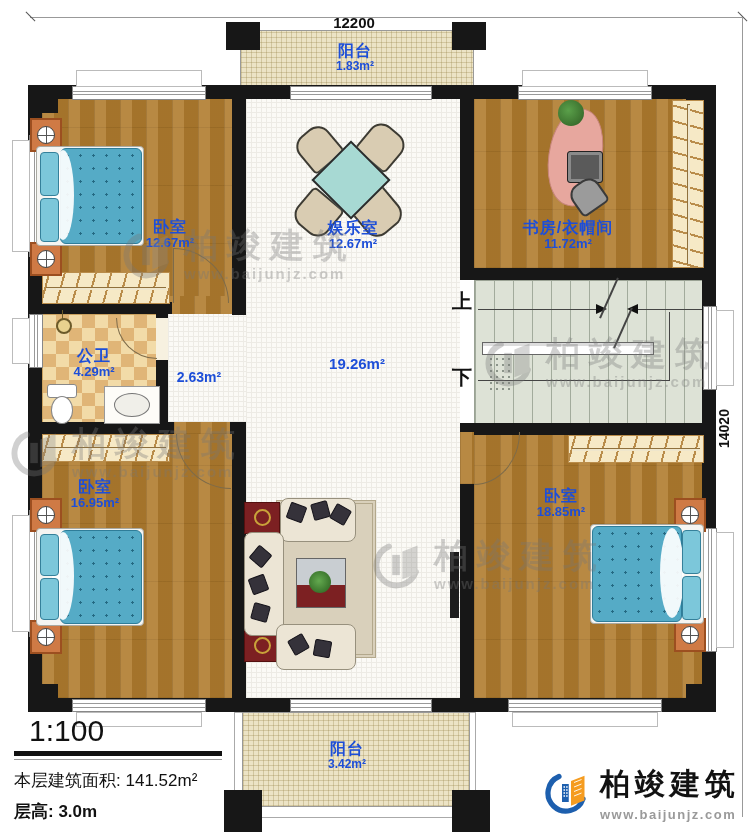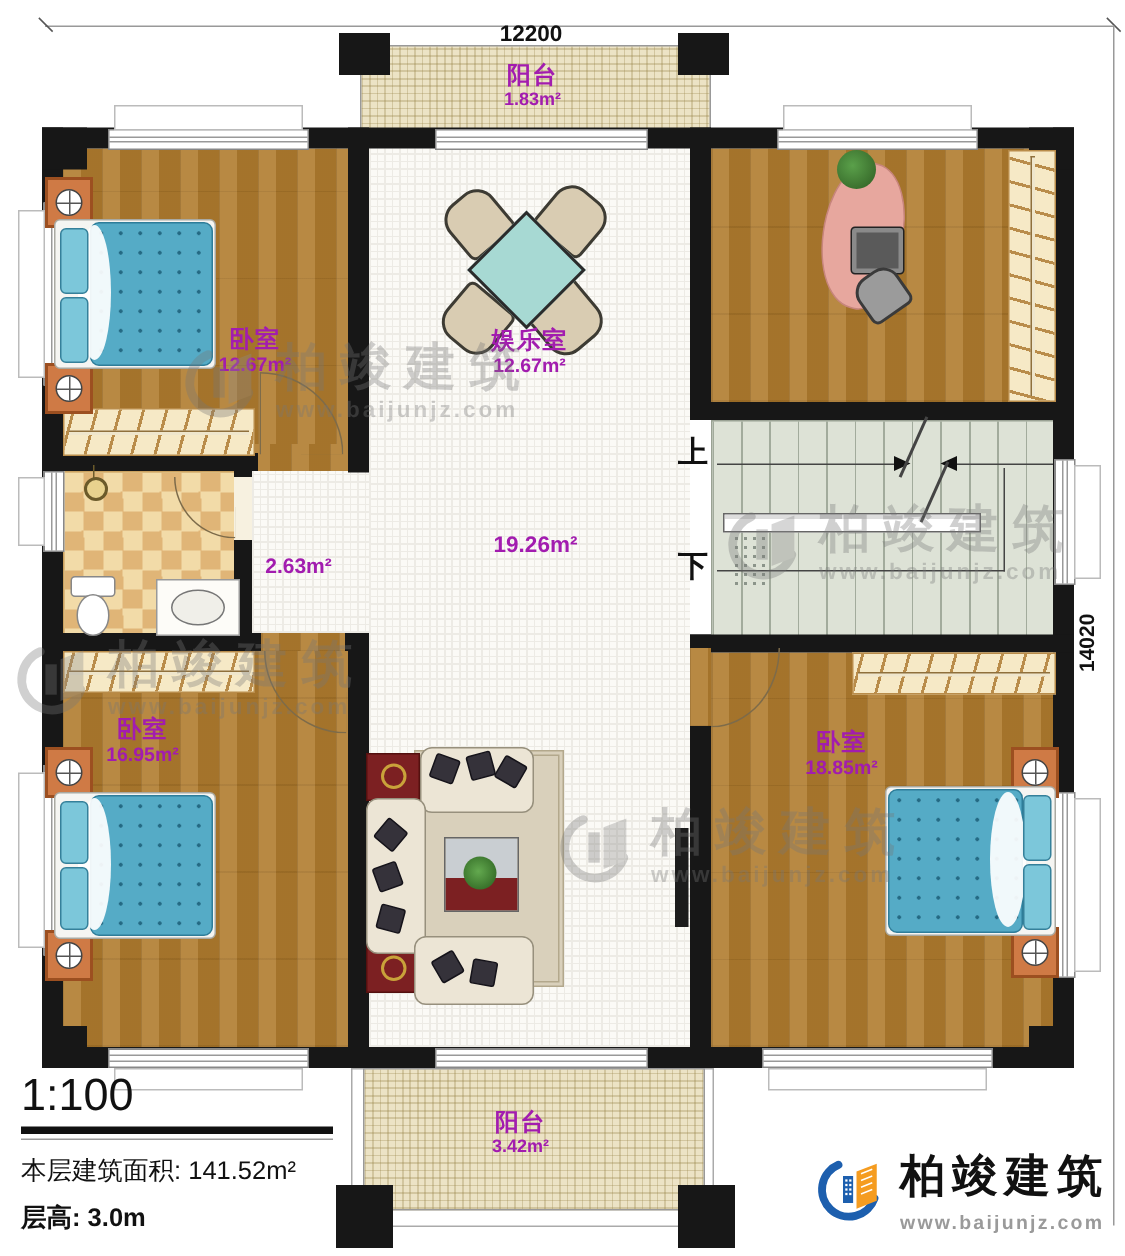--- a/index.html
+++ b/index.html
@@ -30,21 +30,21 @@
     background-image:repeating-linear-gradient(105deg, transparent 0 5px, #b98c4a 5px 7px, transparent 7px 15px);}
   .wardrobe .rail{position:absolute;left:2%;right:2%;top:46%;height:2px;background:#efe6cc;border-top:1px solid #8f703c;}
   .wardrobe.vert{background-image:repeating-linear-gradient(15deg, transparent 0 5px, #b98c4a 5px 7px, transparent 7px 15px);}
   .wardrobe.vert .rail{left:46%;top:2%;bottom:2%;right:auto;width:2px;height:auto;background:#efe6cc;border-left:1px solid #8f703c;}
   .win{position:absolute;background:#fff;border:1px solid #888;}
   .win.h{background-image:linear-gradient(#999,#999),linear-gradient(#999,#999);
     background-size:100% 1px;background-position:0 32%,0 66%;background-repeat:no-repeat;}
   .win.v{background-image:linear-gradient(#999,#999),linear-gradient(#999,#999);
     background-size:1px 100%;background-position:32% 0,66% 0;background-repeat:no-repeat;}
   .sill{position:absolute;background:#fff;border:1px solid #bbb;}
-  .rlabel{position:absolute;text-align:center;font-weight:bold;line-height:1.12;color:#a21caf;}
+  .rlabel{position:absolute;text-align:center;font-weight:bold;line-height:1.12;color:#1d4ed8;}
   .rlabel .nm{display:block;font-size:16px;letter-spacing:1px;}
   .rlabel .ar{display:block;font-size:13px;}
   .bedbase{position:absolute;background:#f5f5f2;border:1px solid #a9a9a2;border-radius:4px;}
   .blanket{position:absolute;background-color:#55abc6;border:1px solid #2e7d99;border-radius:6px;
     background-image:radial-gradient(rgba(10,70,95,.65) 1.2px, transparent 1.4px);background-size:13px 13px;}
   .fold{position:absolute;background:#fff;border-radius:50%;opacity:.92;}
   .pillow{position:absolute;background:#7cc7da;border:1px solid #35809a;border-radius:4px;}
   .nstand{position:absolute;background:#cf7a45;border:2px solid #9c4f20;}
   .lampc{position:absolute;left:50%;top:50%;width:16px;height:16px;margin:-9px 0 0 -9px;background:#fff;
     border:1px solid #444;border-radius:50%;
@@ -246,20 +246,28 @@
     <span class="ar" style="font-size:12px;">1.83m²</span>
   </div>
   <div class="rlabel" style="left:120px;top:218px;width:100px;">
     <span class="nm">卧室</span>
     <span class="ar">12.67m²</span>
   </div>
   <div class="rlabel" style="left:303px;top:219px;width:100px;">
     <span class="nm">娱乐室</span>
     <span class="ar">12.67m²</span>
   </div>
+  <div class="rlabel" style="left:488px;top:219px;width:160px;">
+    <span class="nm">书房/衣帽间</span>
+    <span class="ar">11.72m²</span>
+  </div>
+  <div class="rlabel" style="left:54px;top:347px;width:80px;">
+    <span class="nm">公卫</span>
+    <span class="ar">4.29m²</span>
+  </div>
   <div class="rlabel" style="left:159px;top:370px;width:80px;">
     <span class="ar" style="font-size:14px;">2.63m²</span>
   </div>
   <div class="rlabel" style="left:307px;top:356px;width:100px;">
     <span class="ar" style="font-size:15px;">19.26m²</span>
   </div>
   <div class="rlabel" style="left:45px;top:478px;width:100px;">
     <span class="nm">卧室</span>
     <span class="ar">16.95m²</span>
   </div>
@@ -312,21 +320,21 @@
       <polygon points="36,16 54,9 54,42 36,49" fill="#8a8a8a"></polygon>
     </svg>
     <div class="wm-tx">
       <div class="wm-name">柏竣建筑</div>
       <div class="wm-site">www.baijunjz.com</div>
     </div>
   </div>
 
   <div class="abs" style="left:14px;top:714px;">
     <div style="display:flex;align-items:baseline;">
-      <span style="font-size:30px;font-weight:400;margin-left:0;">1:100</span>
+      <span style="font-size:30px;font-weight:400;margin-left:15px;">1:100</span>
     </div>
     <div style="width:208px;height:5px;background:#111;margin-top:3px;"></div>
     <div style="width:208px;height:1px;background:#999;margin-top:3px;"></div>
     <div style="margin-top:9px;font-size:17px;font-weight:normal;">
       <span>本层建筑面积:</span>
       <span>141.52m²</span>
     </div>
     <div style="margin-top:8px;font-size:17px;font-weight:bold;">
       <span>层高:</span>
       <span>3.0m</span>

